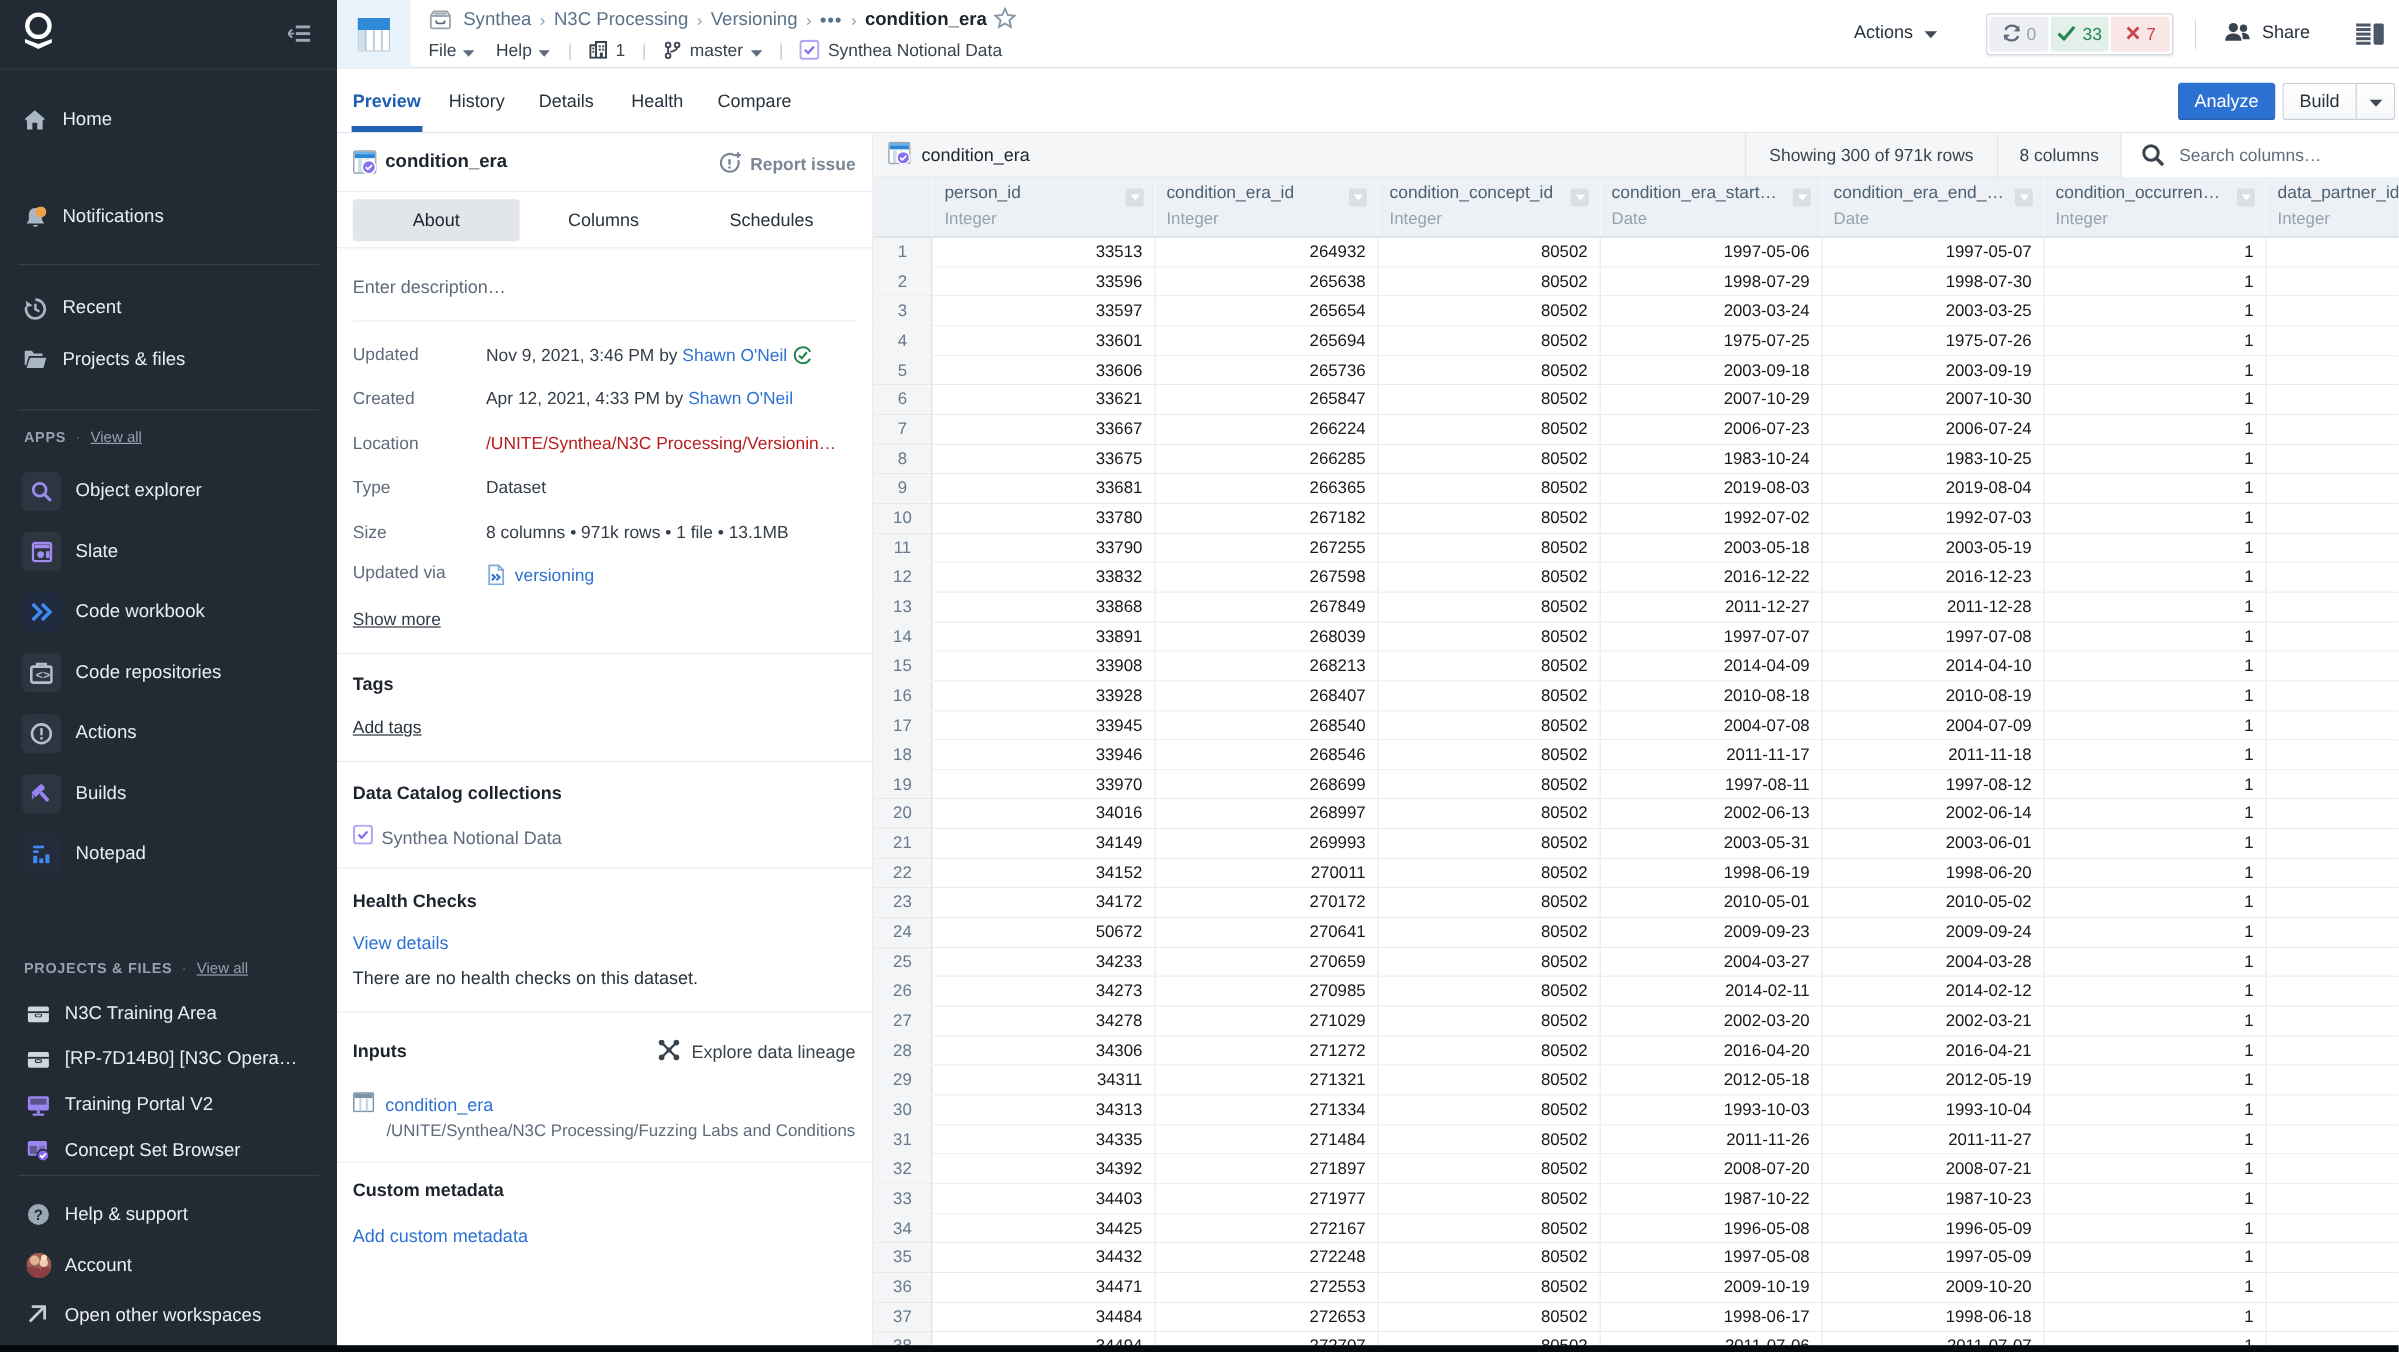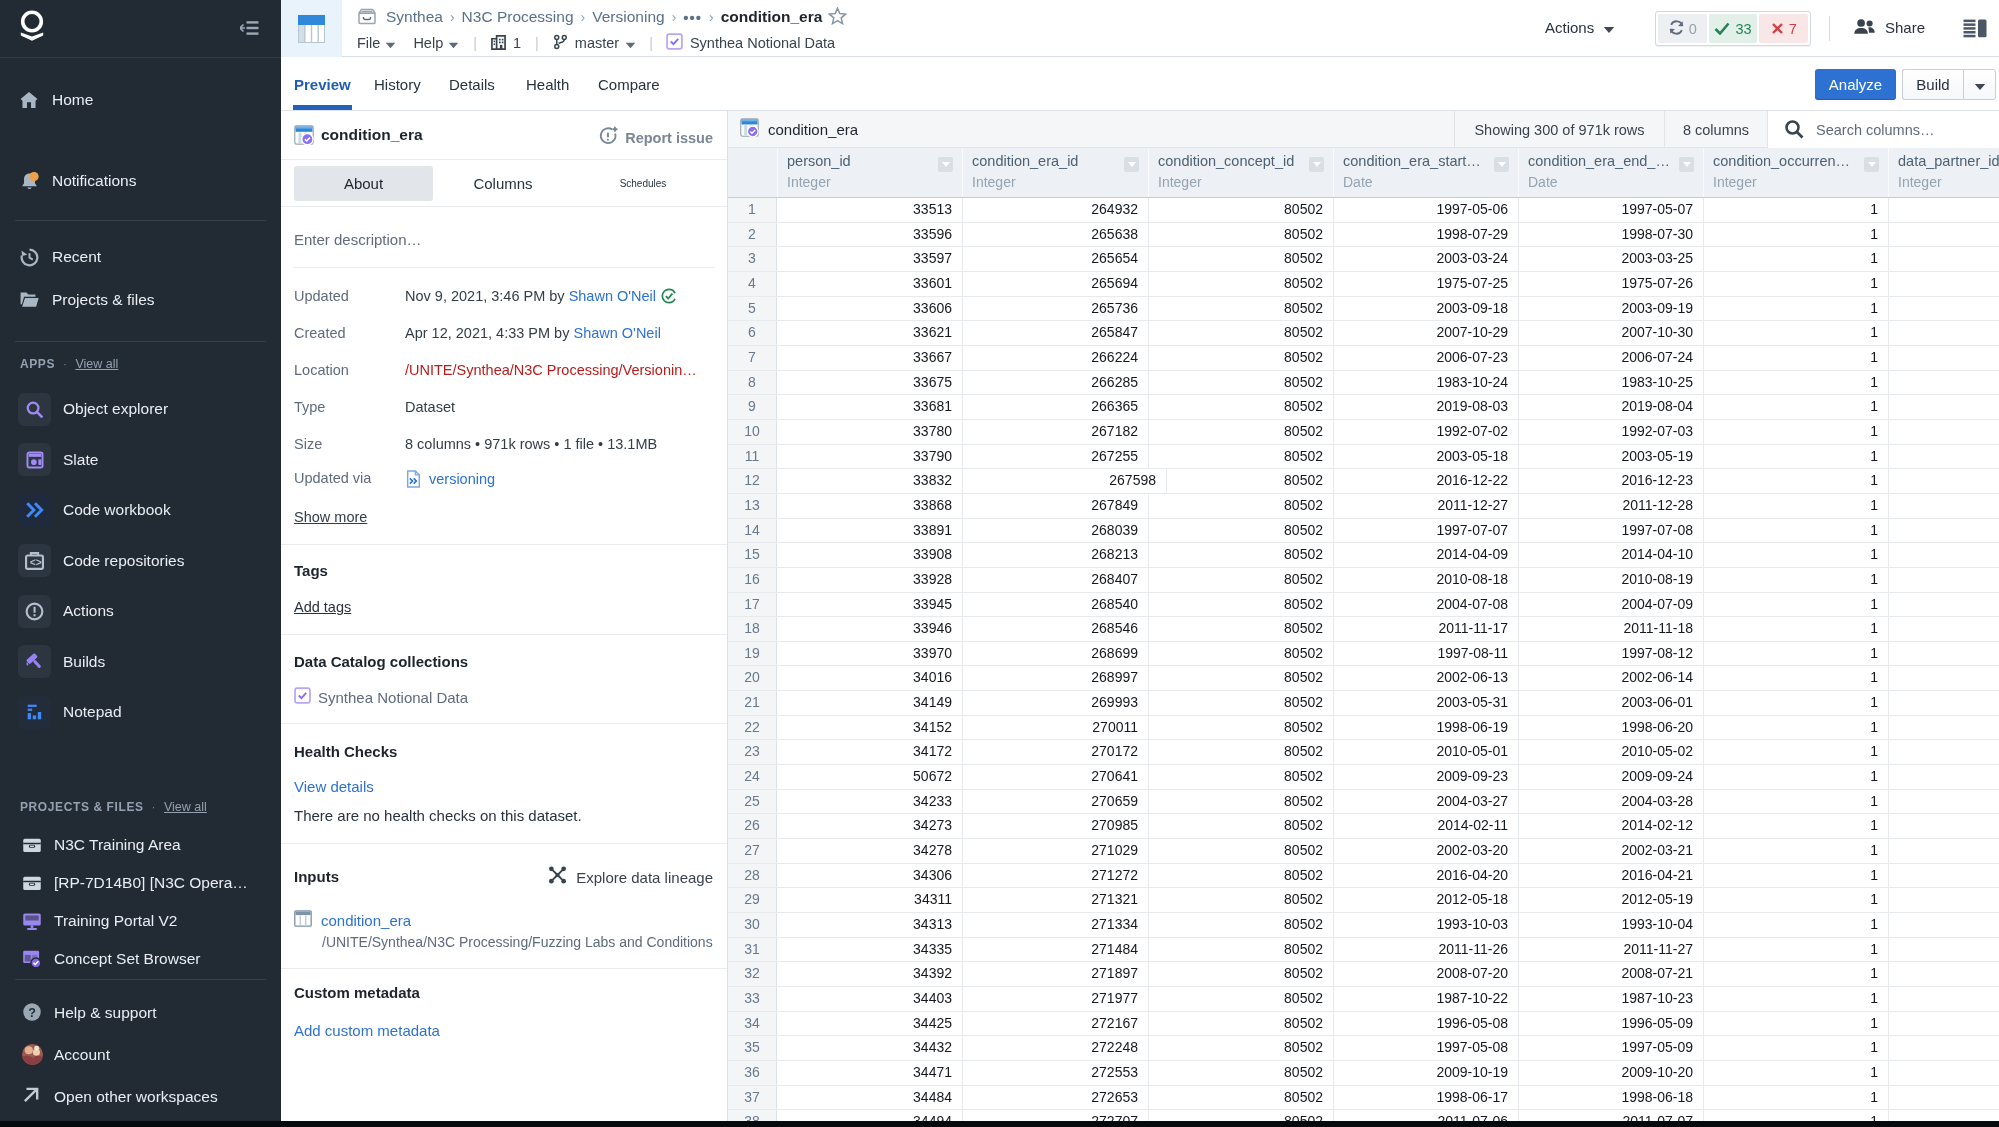--- a/index.html
+++ b/index.html
@@ -379,21 +379,21 @@
             <path d="M11.9 3.2 A6.6 6.6 0 1 0 14.5 6.7" fill="none" stroke="#7a8694" stroke-width="1.6"></path>
             <rect x="7.1" y="5.8" width="1.8" height="4.4" rx="0.9" fill="#7a8694"></rect>
             <rect x="7.1" y="11.3" width="1.8" height="1.8" rx="0.9" fill="#7a8694"></rect>
             <path d="M12.1 2.9 L16.5 2.9 M14.3 0.7 L14.3 5.1" stroke="#7a8694" stroke-width="1.6"></path>
           </svg></span>
         <span style="margin-left:7px;font-size:14.5px;font-weight:bold;color:#7a8694;">Report issue</span>
       </div>
 <div class="lpdiv" style="top:48px;"></div>
 <div class="abs" style="left:13px;top:55px;width:139px;height:35px;background:#e2e5e9;border-radius:3px;display:flex;align-items:center;justify-content:center;font-size:15px;color:#1d242d;">About</div>
 <div class="abs" style="left:152px;top:55px;width:140px;height:35px;display:flex;align-items:center;justify-content:center;font-size:15px;color:#28323d;">Columns</div>
-<div class="abs" style="left:292px;top:55px;width:140px;height:35px;display:flex;align-items:center;justify-content:center;font-size:10px;color:#28323d;">Schedules</div>
+<div class="abs" style="left:292px;top:55px;width:140px;height:35px;display:flex;align-items:center;justify-content:center;font-size:15px;color:#28323d;">Schedules</div>
 <div class="lpdiv" style="top:95px;"></div>
 <div class="abs" style="left:13px;top:120px;font-size:15px;color:#5f6b7c;">Enter description…</div>
 <div class="lpdiv" style="left:13px;width:420px;top:156px;"></div>
 <div class="fieldlab" style="top:177px;">Updated</div>
       <div class="fieldval" style="top:177px;"><span style="color:#333d47;">Nov 9, 2021, 3:46 PM by </span><span class="blue">Shawn O'Neil</span><span style="display:inline-block;vertical-align:-3px;margin-left:5px;"><svg width="16" height="16" viewBox="0 0 16 16">
             <circle cx="8" cy="8" r="6.7" fill="none" stroke="#238551" stroke-width="1.7" stroke-dasharray="36 7" stroke-dashoffset="-3"></circle>
             <path d="M4.8 8.2 L7.2 10.5 L11.4 5.6" stroke="#238551" stroke-width="1.8" fill="none"></path>
           </svg></span></div>
 <div class="fieldlab" style="top:214px;">Created</div>
       <div class="fieldval" style="top:214px;"><span style="color:#333d47;">Apr 12, 2021, 4:33 PM by </span><span class="blue">Shawn O'Neil</span></div>
@@ -619,21 +619,21 @@
           <div class="cell" style="left:235px;width:186px;">267255</div>
           <div class="cell" style="left:421px;width:185px;">80502</div>
           <div class="cell" style="left:606px;width:185px;">2003-05-18</div>
           <div class="cell" style="left:791px;width:185px;">2003-05-19</div>
           <div class="cell" style="left:976px;width:185px;">1</div>
           <div class="cell" style="left:1161px;width:111px;border-right:none;"></div>
         </div>
 <div class="trow">
           <div class="rnum">12</div>
           <div class="cell" style="left:50px;width:185px;">33832</div>
-          <div class="cell" style="left:253px;width:186px;">267598</div>
+          <div class="cell" style="left:235px;width:186px;">267598</div>
           <div class="cell" style="left:421px;width:185px;">80502</div>
           <div class="cell" style="left:606px;width:185px;">2016-12-22</div>
           <div class="cell" style="left:791px;width:185px;">2016-12-23</div>
           <div class="cell" style="left:976px;width:185px;">1</div>
           <div class="cell" style="left:1161px;width:111px;border-right:none;"></div>
         </div>
 <div class="trow">
           <div class="rnum">13</div>
           <div class="cell" style="left:50px;width:185px;">33868</div>
           <div class="cell" style="left:235px;width:186px;">267849</div>

